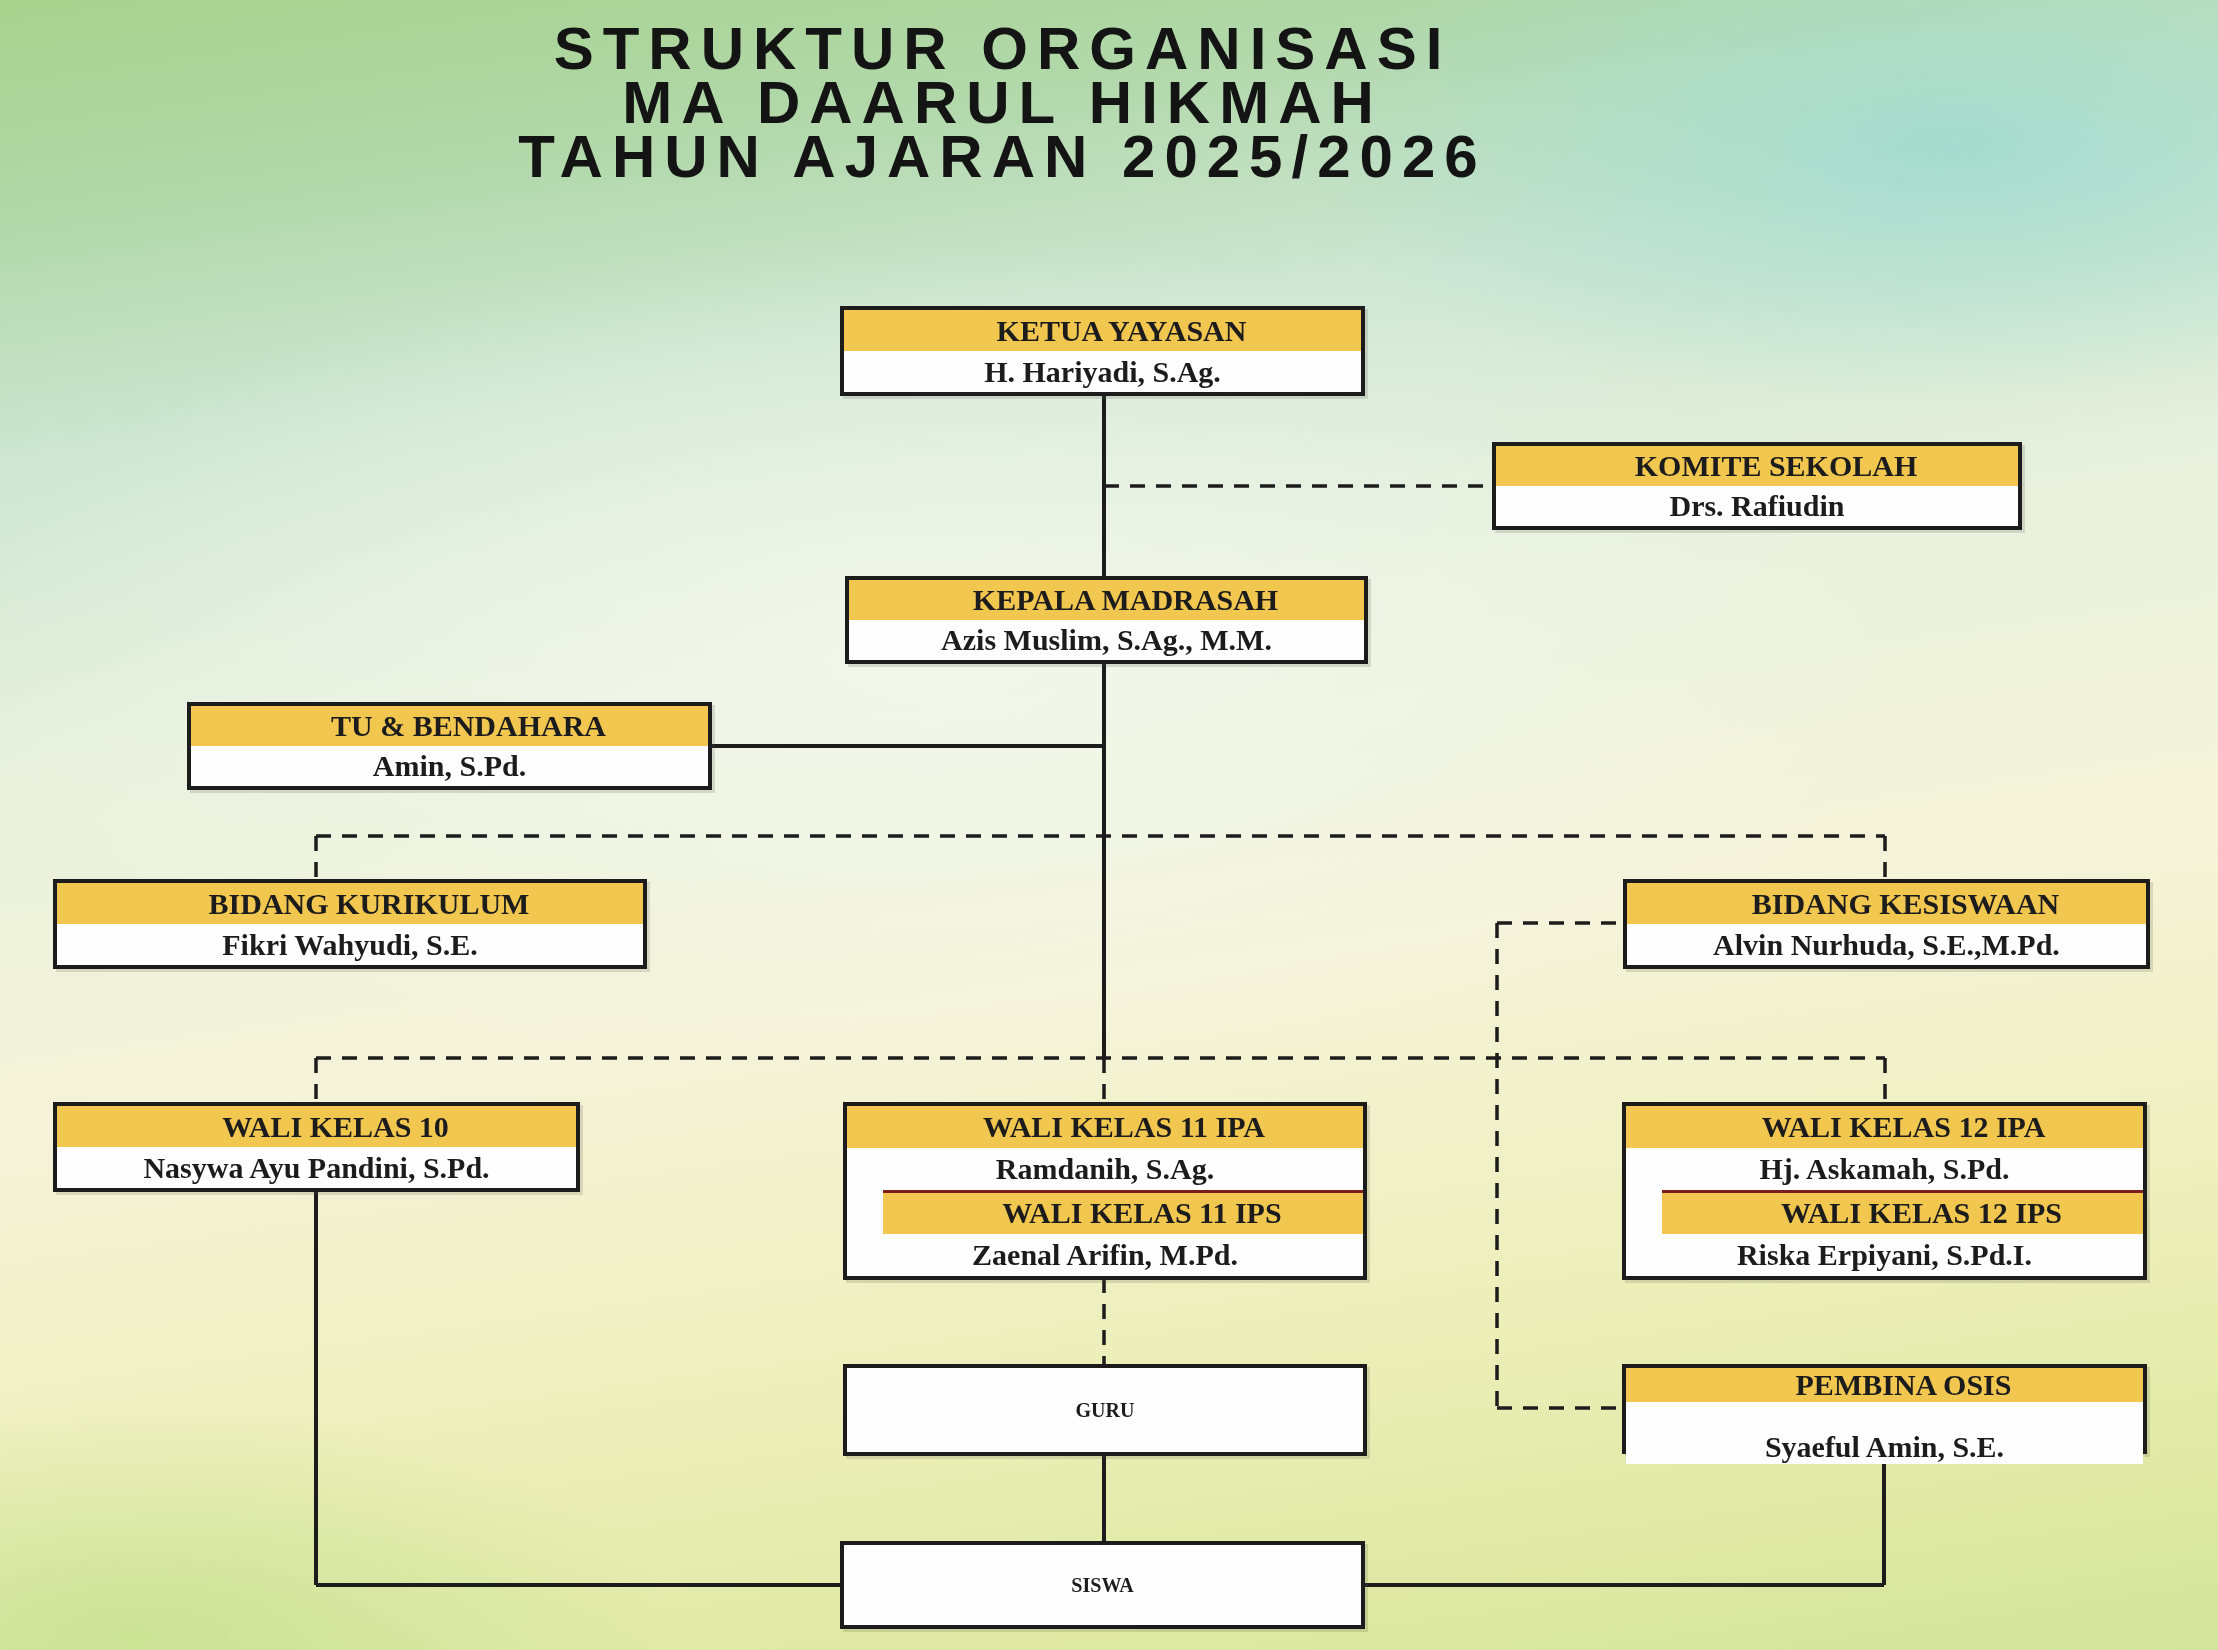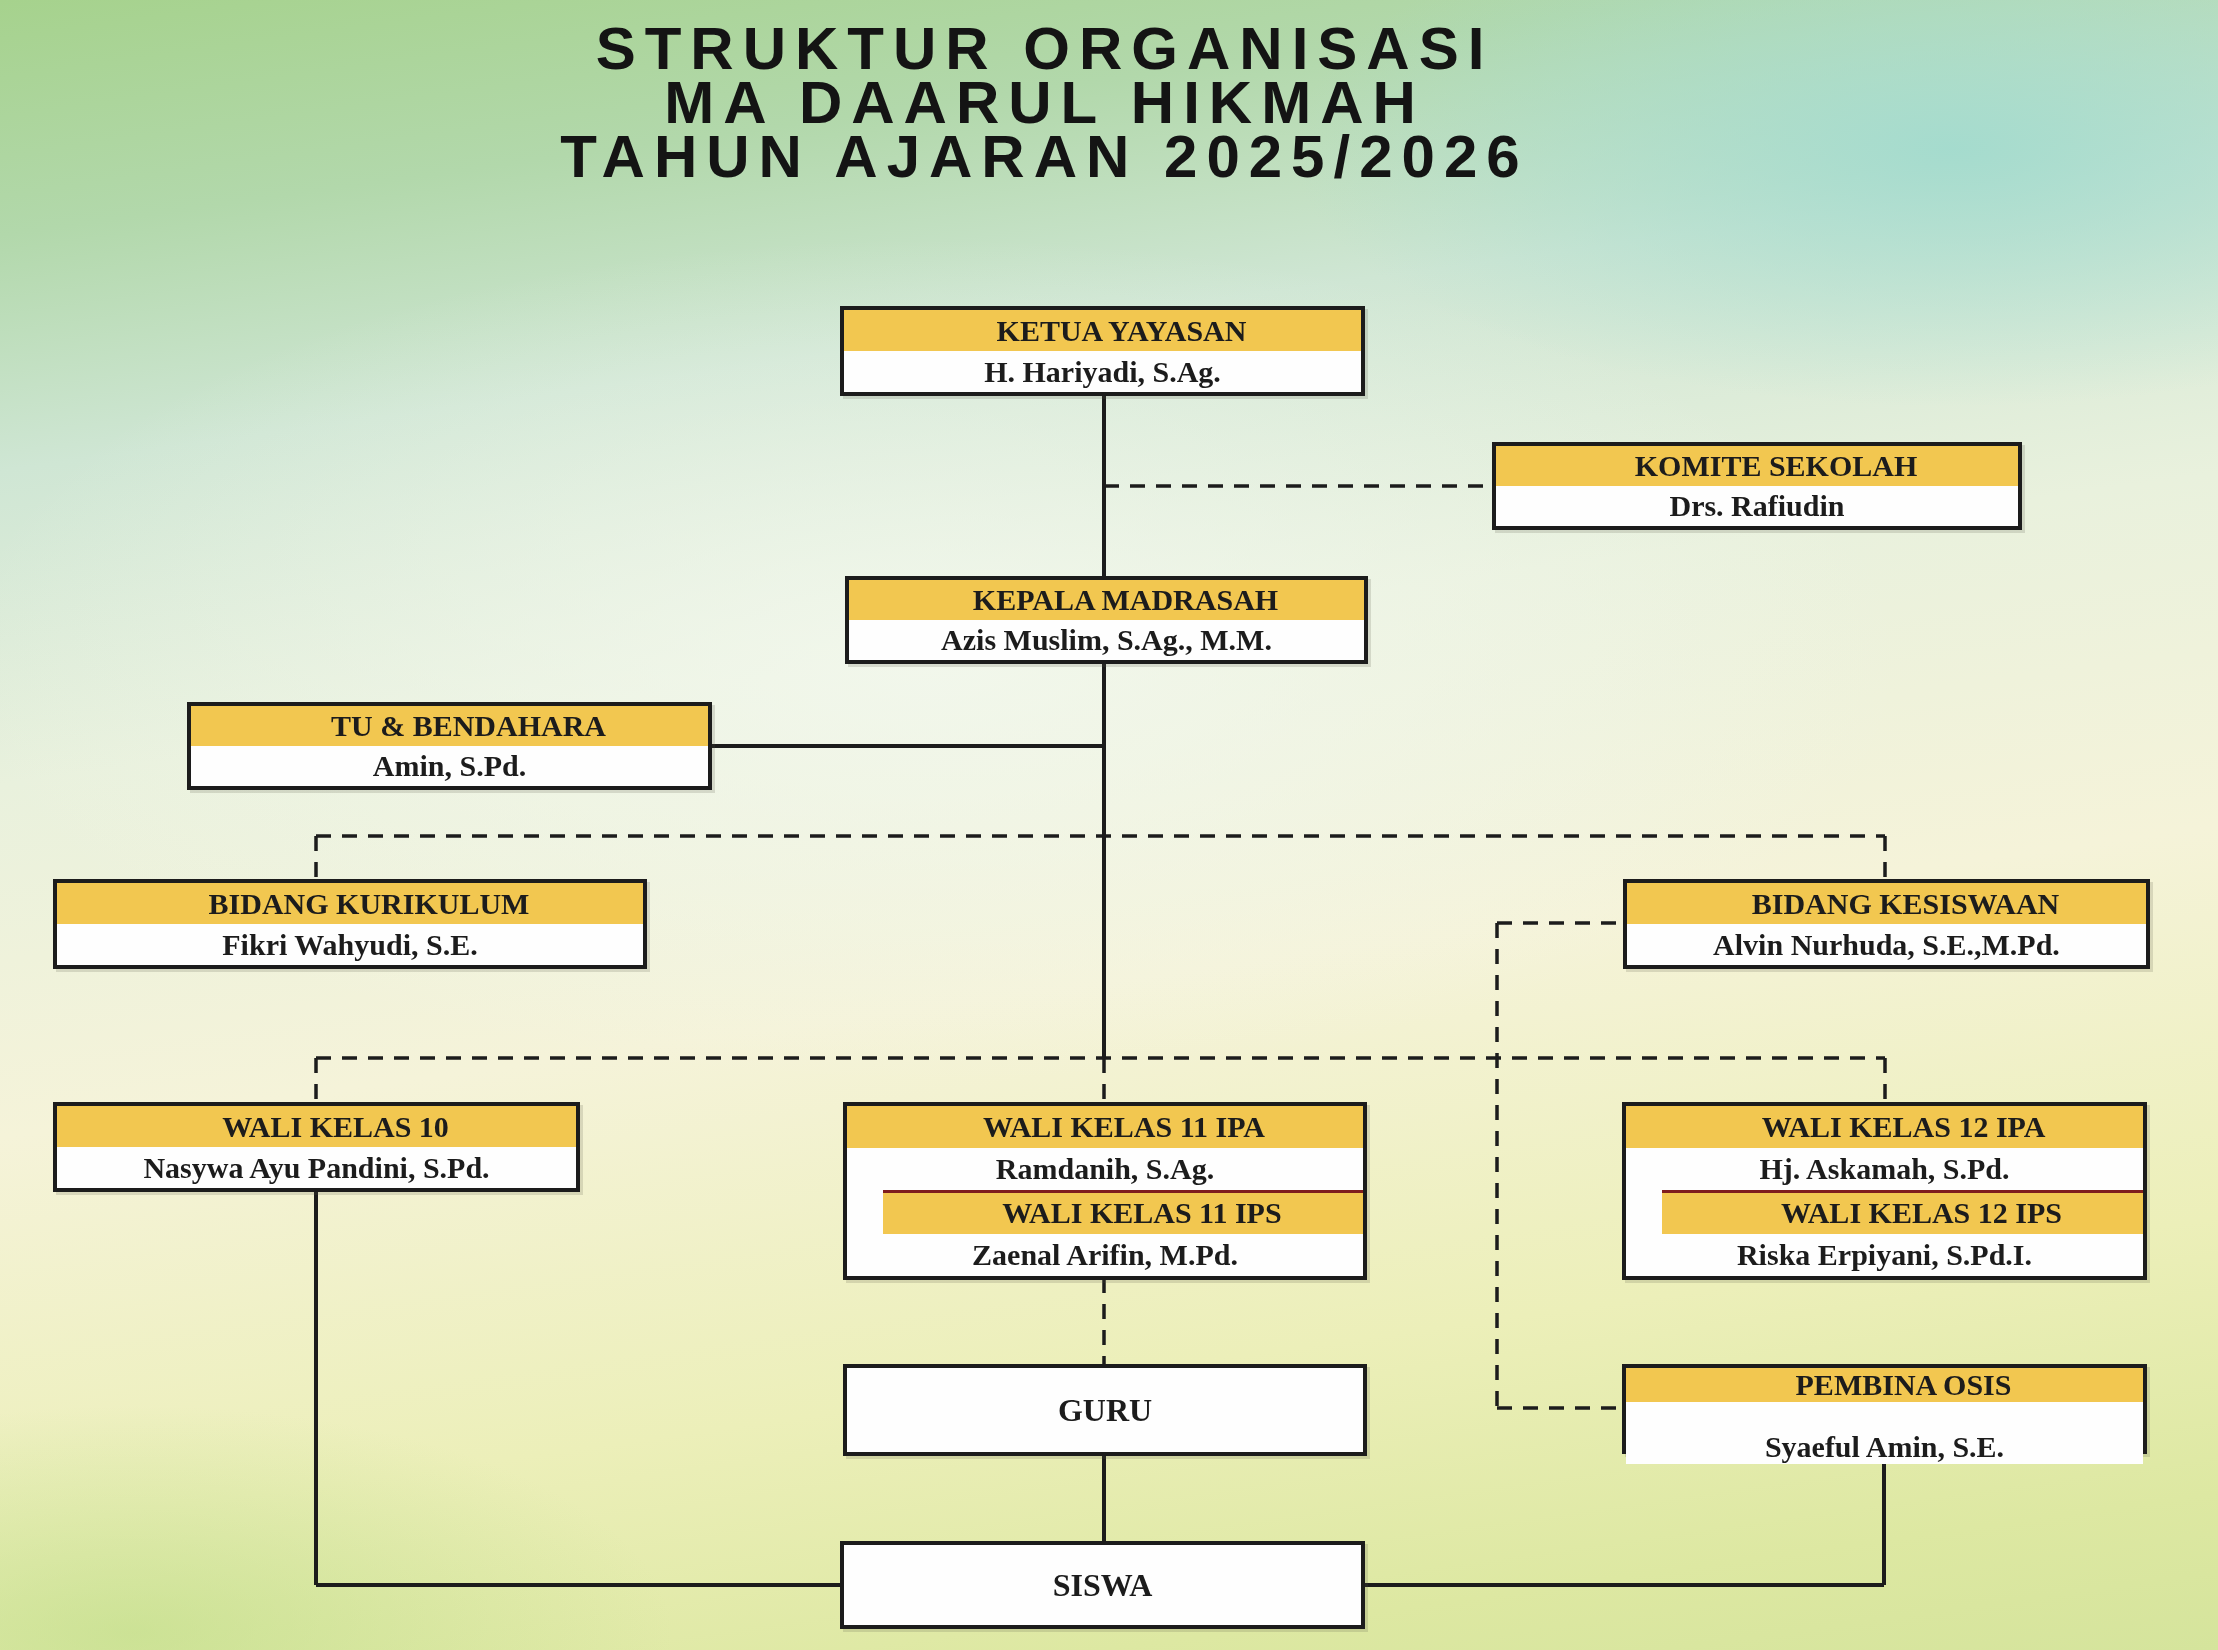--- a/index.html
+++ b/index.html
@@ -16,21 +16,20 @@
   }
   .title {
     position:absolute; top:22px; left:0; width:2005px;
     text-align:center;
     font-family:"Liberation Sans", sans-serif;
     font-weight:900;
     font-size:60px;
     line-height:0.9;
     letter-spacing:9px;
     color:#141414;
-    margin-left:42px;
   }
   .connectors { position:absolute; left:0; top:0; width:2218px; height:1650px; }
   .connectors line { stroke:#1c1c1c; }
   .solid  { stroke-width:4; }
   .dashed { stroke-width:3.5; stroke-dasharray:15 11; }
 
   .obox {
     position:absolute;
     box-sizing:border-box;
     border:4px solid #1c1c1c;
@@ -46,21 +45,21 @@
     padding-left:38px;
   }
   .obox .nm {
     background:#fefefe;
     display:flex; align-items:center; justify-content:center;
     font-weight:bold; font-size:30px; color:#1c1c1c;
     flex:1;
   }
   .obox .divider-top { border-top:3px solid #7f1d1d;margin-left:36px; }
   .plain { align-items:center; justify-content:center; }
-  .plain .nm { font-size:32px; }
+  .plain .nm { font-size:20px; }
 
   
   #box-ketua-yayasan    { left:840px;  top:306px;  width:525px; height:90px; }
   #box-komite-sekolah   { left:1492px; top:442px;  width:530px; height:88px; }
   #box-kepala-madrasah  { left:845px;  top:576px;  width:523px; height:88px; }
   #box-tu-bendahara     { left:187px;  top:702px;  width:525px; height:88px; }
   #box-bidang-kurikulum { left:53px;   top:879px;  width:594px; height:90px; }
   #box-bidang-kesiswaan { left:1623px; top:879px;  width:527px; height:90px; }
   #box-wali-kelas-10    { left:53px;   top:1102px; width:527px; height:90px; }
   #box-wali-kelas-11    { left:843px;  top:1102px; width:524px; height:178px; }

